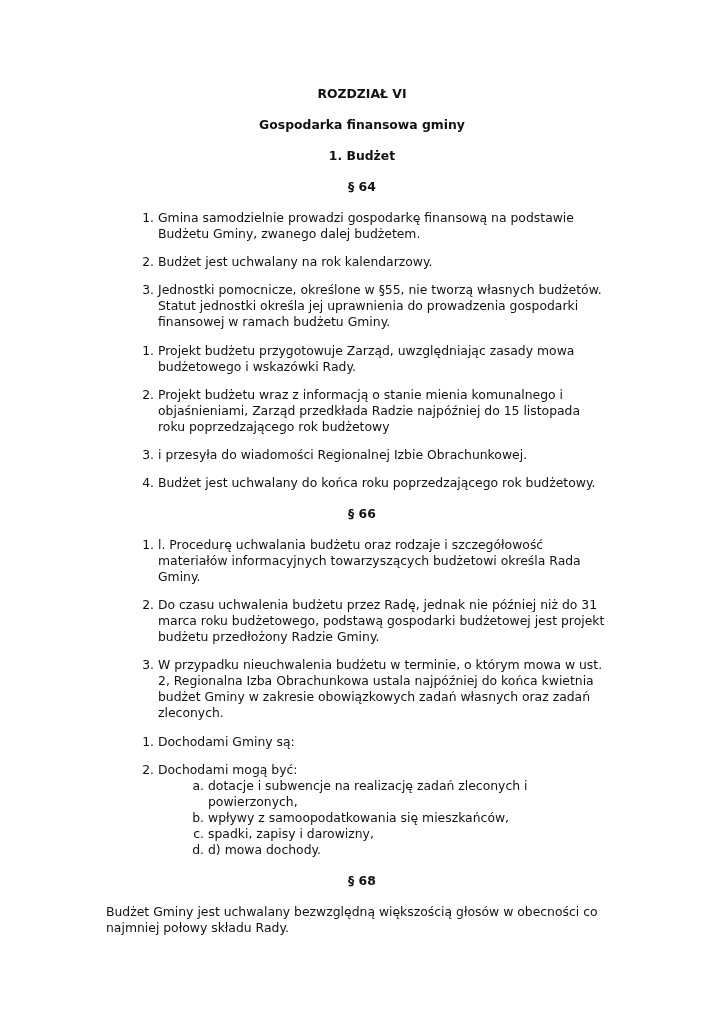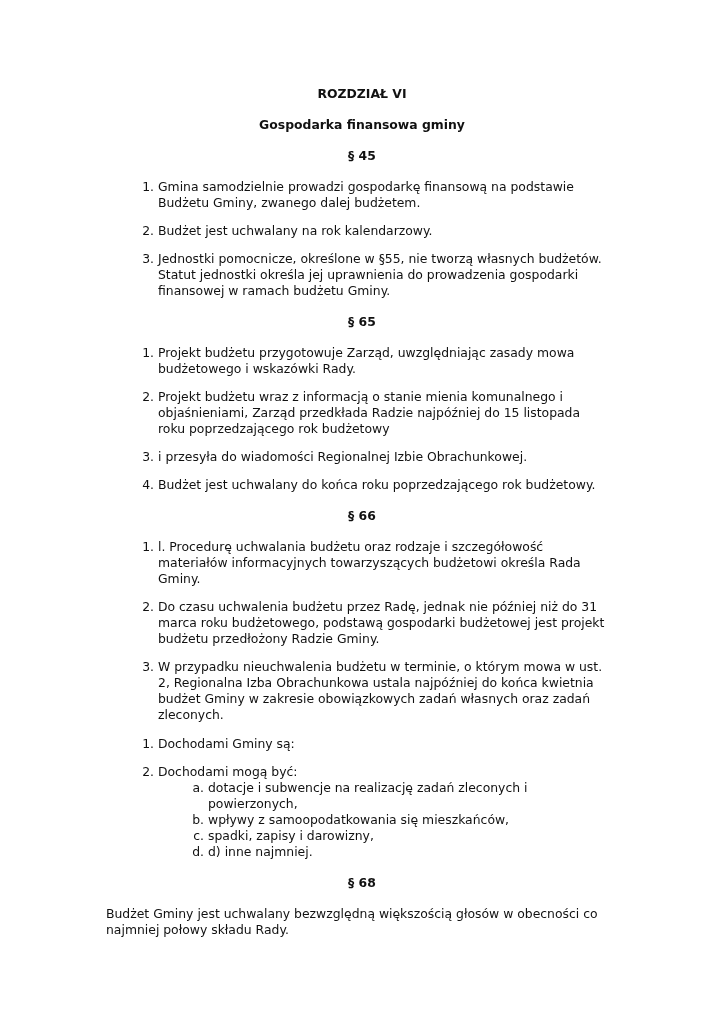--- a/index.html
+++ b/index.html
@@ -40,29 +40,29 @@
   ol.alpha > li { margin: 0; padding: 0; }
   p.body-par { margin: 14px 0; }
 </style>
 </head>
 <body>
 
 <div class="page">
 
   <p class="h first">ROZDZIAŁ VI</p>
   <p class="h">Gospodarka finansowa gminy</p>
+  <p class="h">1. Budżet</p>
 
-  <p class="h">§ 45</p>
+  <p class="h">§ 64</p>
   <ol class="num">
     <li>Gmina samodzielnie prowadzi gospodarkę finansową na podstawie Budżetu Gminy, zwanego dalej budżetem.</li>
     <li>Budżet jest uchwalany na rok kalendarzowy.</li>
     <li>Jednostki pomocnicze, określone w §55, nie tworzą własnych budżetów. Statut jednostki określa jej uprawnienia do prowadzenia gospodarki finansowej w ramach budżetu Gminy.</li>
   </ol>
 
-  <p class="h">§ 65</p>
   <ol class="num">
     <li>Projekt budżetu przygotowuje Zarząd, uwzględniając zasady mowa budżetowego i wskazówki Rady.</li>
     <li>Projekt budżetu wraz z informacją o stanie mienia komunalnego i objaśnieniami, Zarząd przedkłada Radzie najpóźniej do 15 listopada roku poprzedzającego rok budżetowy</li>
     <li>i przesyła do wiadomości Regionalnej Izbie Obrachunkowej.</li>
     <li>Budżet jest uchwalany do końca roku poprzedzającego rok budżetowy.</li>
   </ol>
 
   <p class="h">§ 66</p>
   <ol class="num">
     <li>l. Procedurę uchwalania budżetu oraz rodzaje i szczegółowość materiałów informacyjnych towarzyszących budżetowi określa Rada Gminy.</li>
@@ -73,21 +73,21 @@
   <ol class="num">
     <li>
       <span>Dochodami Gminy są:</span>
     </li>
     <li>
       <span>Dochodami mogą być:</span>
       <ol class="alpha">
         <li>dotacje i subwencje na realizację zadań zleconych i powierzonych,</li>
         <li>wpływy z samoopodatkowania się mieszkańców,</li>
         <li>spadki, zapisy i darowizny,</li>
-        <li>d) inne najmniej.</li>
+        <li>d) mowa dochody.</li>
       </ol>
     </li>
   </ol>
 
   <p class="h">§ 68</p>
   <p class="body-par">Budżet Gminy jest uchwalany bezwzględną większością głosów w obecności co najmniej połowy składu Rady.</p>
 
 
 </div>
 

